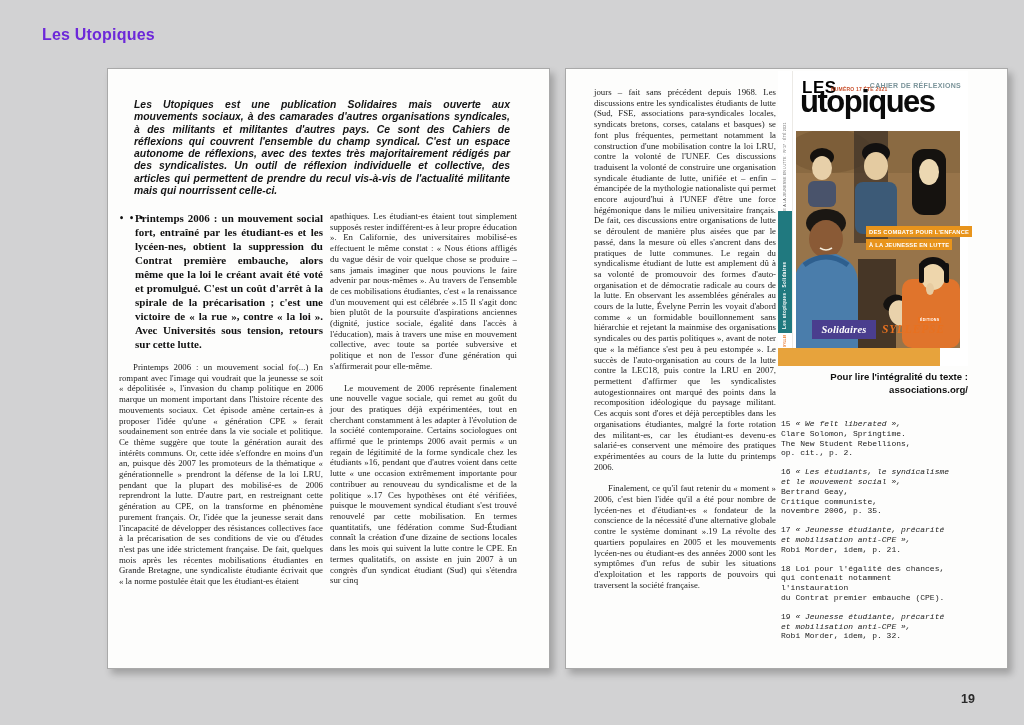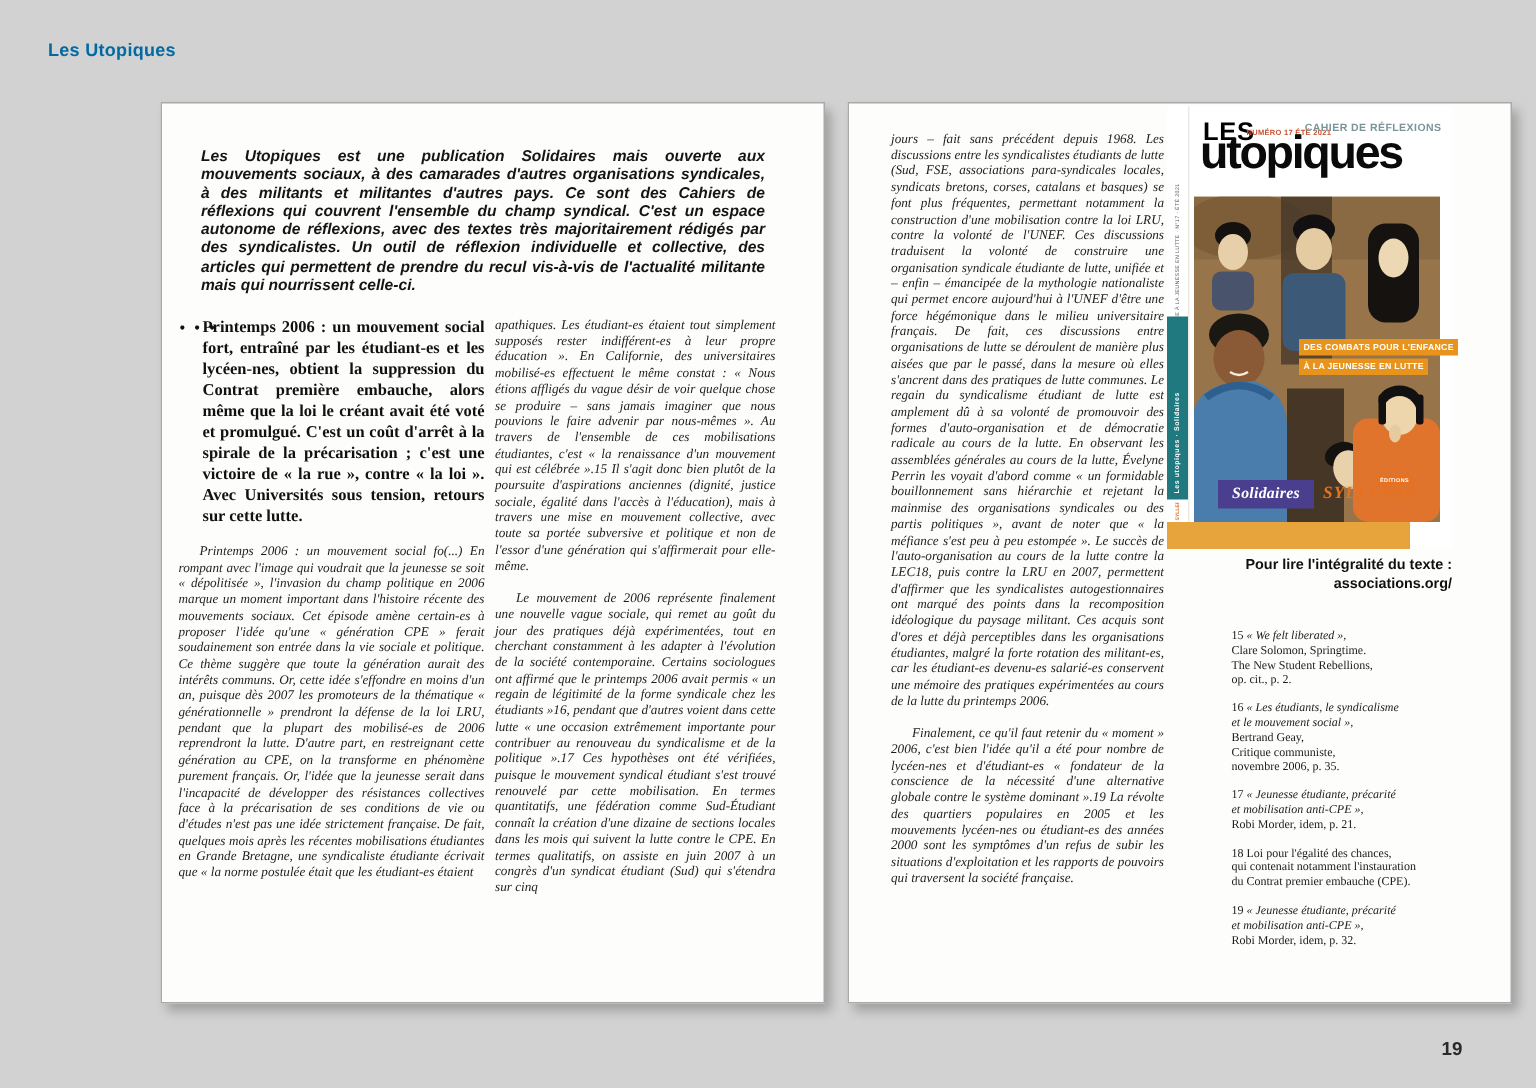--- a/index.html
+++ b/index.html
@@ -2,22 +2,22 @@
 <html style="--accent: #e8941c; --bar: #e7a33c; --teal: #20797f; --purple: #4a3e8e; --syllepse: #e87120; --issuered: #c9502c; --kicker: #7b949a;"><head>
 <meta charset="utf-8">
 <style>
   html,body{margin:0;padding:0;}
   body{
     width:1024px;height:725px;position:relative;overflow:hidden;
     background:#d2d2d3;
     font-family:"Liberation Sans","DejaVu Sans",sans-serif;
   }
   .sheet-header{
-    position:absolute;left:32px;top:26px;
-    font-size:12px;font-weight:bold;color:#0369a1;letter-spacing:.2px;
+    position:absolute;left:42px;top:26px;
+    font-size:16px;font-weight:bold;color:#6d28d9;letter-spacing:.2px;
   }
   .page{
     position:absolute;top:68px;width:443px;height:601px;
     background:#fdfdfc;border:1px solid #a9a9a9;box-sizing:border-box;
     box-shadow:4px 5px 7px rgba(0,0,0,.24);
   }
   .page-left{left:59px;margin-left:48px;}
   .page-right{left:565px;}
 
   
@@ -35,21 +35,21 @@
     position:relative;padding-left:16px;
     font-family:"Liberation Serif","DejaVu Serif",serif;
     font-weight:bold;font-size:11px;line-height:14px;text-align:justify;color:#111;
   }
   .lead-bullets{
     position:absolute;left:0;top:1px;font-size:8px;letter-spacing:1px;color:#111;
     font-family:"DejaVu Sans",sans-serif;
   }
   .body-text{
     font-family:"Liberation Serif","DejaVu Serif",serif;
-    font-size:8.8px;line-height:10.7px;text-align:justify;color:#1c1c1c;font-style:italic;
+    font-size:8.8px;line-height:10.7px;text-align:justify;color:#1c1c1c;
   }
   .mt{margin-top:11px;}
   .ind{text-indent:14px;}
 
   
   .cover{position:absolute;left:212px;top:2px;width:190px;height:295px;background:#fff;}
   .spine{position:absolute;left:0;top:0;width:14px;height:295px;background:#fff;border-right:1px solid #eceae6;}
   .spine-top-text{
     position:absolute;left:0;top:50px;width:14px;height:150px;
     writing-mode:vertical-rl;transform:rotate(180deg);
@@ -99,22 +99,22 @@
   .cover-bar{position:absolute;left:0;top:277px;width:162px;height:18px;background:var(--bar);z-index:3;}
 
   
   .read-more{
     position:absolute;left:212px;top:302px;width:190px;text-align:right;
     font-weight:bold;font-size:9.6px;line-height:12.5px;color:#101010;
   }
   .read-more .url{cursor:pointer;}
   .footnotes{
     position:absolute;left:215px;top:350px;width:180px;
-    font-family:Liberation Serif, serif;
-    font-size:8px;line-height:9.8px;color:#1c1c1c;margin-left:40px;
+    font-family:Liberation Mono, monospace;
+    font-size:8px;line-height:9.8px;color:#1c1c1c;
   }
   .footnote{margin-bottom:9px;}
   .fn-it{font-style:italic;}
   .page-number{
     position:absolute;left:948px;top:692px;width:40px;text-align:center;
     font-size:12.5px;font-weight:bold;color:#2a2a2a;
   }
 </style>
 </head>
 <body>

